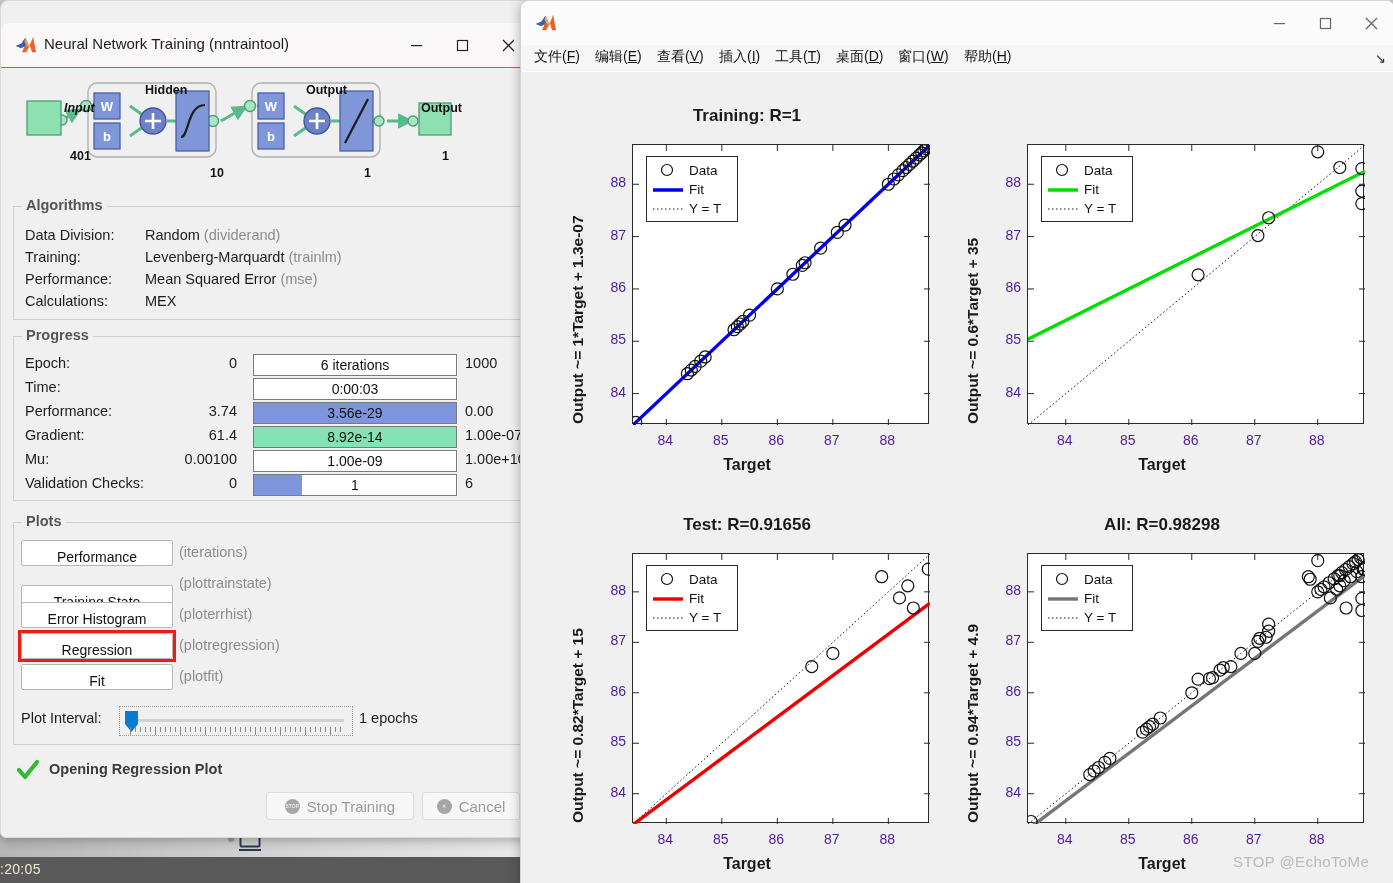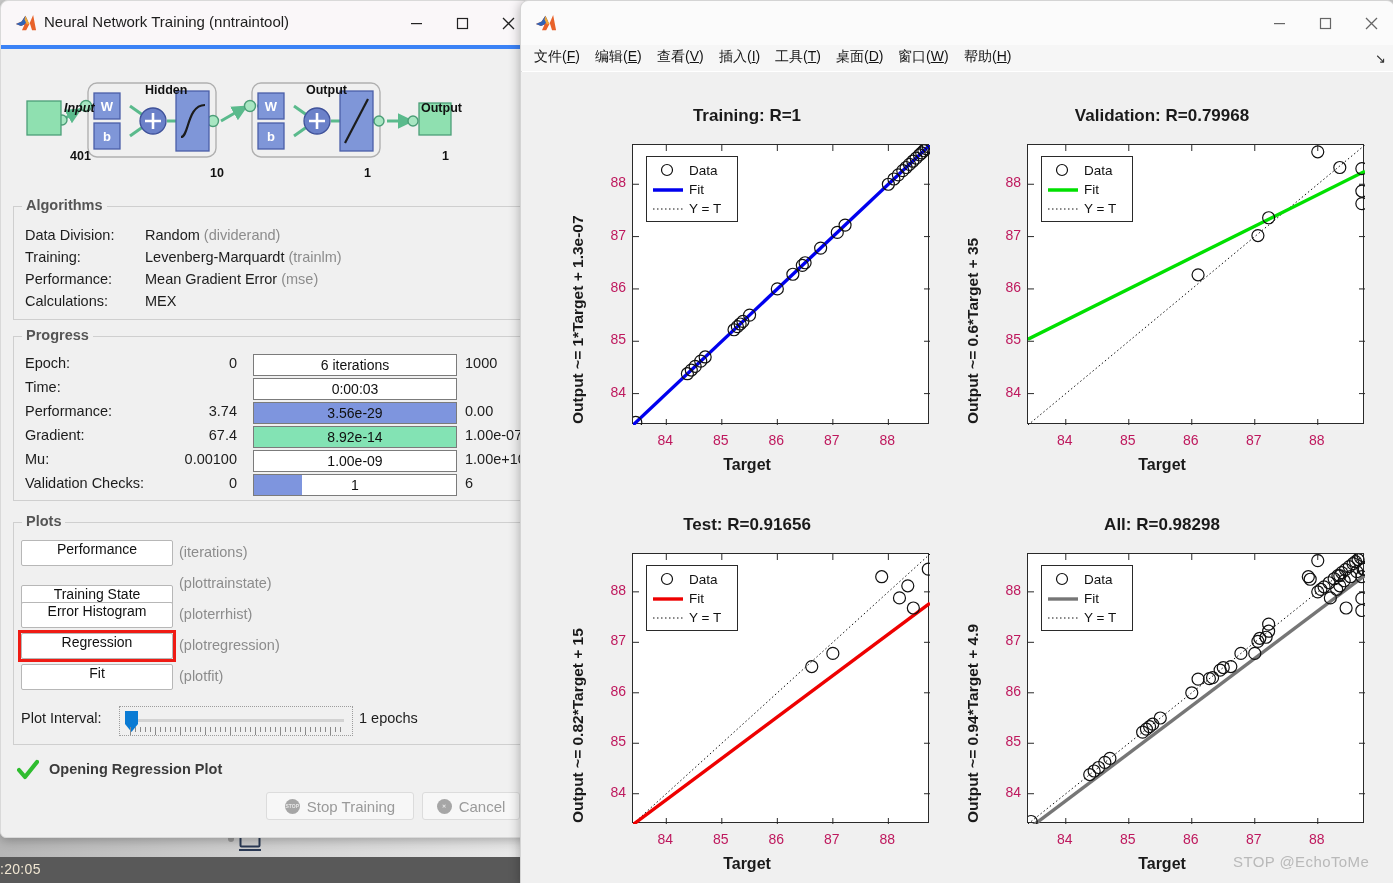--- a/index.html
+++ b/index.html
@@ -24,21 +24,21 @@
   .titlebar{position:relative;height:44px;}
   .title-ico{position:absolute;left:14px;top:11px;width:22px;height:22px;}
   .title-text{position:absolute;top:12px;font-size:15px;color:#1d1d1d;white-space:nowrap;}
   .wbtns{position:absolute;top:0;right:0;height:44px;display:flex;}
   .wbtn{width:46px;height:44px;display:flex;align-items:center;justify-content:center;}
   .wbtn svg{display:block;}
 
   
   #wleft{left:0;top:0;width:530px;height:836px;border-radius:8px 8px 6px 6px;
          background:#f0f0f0;border:1px solid #d9d9d9;overflow:hidden;}
-  #wleft .titlebar{background:#faf7f9;border-bottom:4px solid #3b82f6;border-radius:8px 8px 0 0;}
+  #wleft .titlebar{background:#faf7f9;border-bottom:1px solid #3b82f6;border-radius:8px 8px 0 0;margin-top:22px;}
   #wleft .title-text{left:43px;}
 
   .group{position:absolute;border:1px solid #cfcfcf;background:#f0f0f0;}
   .group-title{position:absolute;top:-10px;left:8px;background:#f0f0f0;padding:0 4px;
      font-size:14.5px;font-weight:bold;color:#555;}
 
   .alg-row{position:absolute;font-size:14.5px;color:#1c1c1c;white-space:nowrap;}
   .alg-lbl{position:absolute;left:0;}
   .alg-val{position:absolute;left:120px;}
   .alg-fn{color:#8c8c8c;}
@@ -48,21 +48,21 @@
   .p-left{position:absolute;left:20px;width:192px;text-align:right;top:1px;}
   .p-bar{position:absolute;left:228px;top:0;width:204px;height:22px;
       border:1px solid #7b7b7b;background:#ffffff;box-sizing:border-box;overflow:hidden;padding-left:44px;}
   .p-bar .fill{position:absolute;left:0;top:0;bottom:0;}
   .p-bar .txt{position:absolute;inset:0;display:flex;align-items:center;justify-content:center;
       font-size:14px;color:#101010;}
   .p-right{position:absolute;left:440px;top:1px;white-space:nowrap;}
 
   .plotbtn{position:absolute;left:20px;width:152px;height:26px;background:#ffffff;
     border:1px solid #b7b7b7;border-radius:2px;font-size:14px;color:#101010;
-    display:flex;align-items:flex-start;justify-content:center;box-sizing:border-box;cursor:default;}
+    display:flex;align-items:flex-end;justify-content:center;box-sizing:border-box;cursor:default;}
   .plotfn{position:absolute;left:178px;font-size:14.5px;color:#8c8c8c;}
   #regression-highlight{position:absolute;left:17px;width:158px;height:32px;
     border:3px solid #ef1b14;box-sizing:border-box;}
 
   #slider-track{position:absolute;left:118px;top:705px;width:234px;height:30px;
     border:1px dotted #9d9d9d;box-sizing:border-box;background:#f0f0f0;}
   #slider-line{position:absolute;left:10px;top:12px;width:214px;height:3px;background:#d2d2d2;}
   #slider-thumb{position:absolute;left:5px;top:4px;width:13px;height:21px;background:#0a7bd4;
     clip-path:polygon(0 0,100% 0,100% 62%,50% 100%,0 62%);}
   #slider-ticks{position:absolute;left:10px;top:20px;width:214px;height:8px;}
@@ -94,21 +94,21 @@
   .menu-item u{text-decoration:underline;}
   #menu-arrow{position:absolute;right:8px;top:6px;font-size:13px;color:#333;}
   #fig-canvas{position:absolute;left:1px;top:70px;width:871px;height:812px;background:#f0f0f0;
      border-top:1px solid #ffffff;}
 
   .axpanel{position:absolute;}
   .ax-title{position:absolute;width:100%;text-align:center;top:0;font-size:17px;font-weight:bold;color:#1a1a1a;}
   .ax-ylab{position:absolute;font-size:15.5px;font-weight:bold;color:#1a1a1a;
      transform:rotate(-90deg);transform-origin:left top;white-space:nowrap;}
   .ax-xlab{position:absolute;width:100%;text-align:center;font-size:16px;font-weight:bold;color:#1a1a1a;}
-  .tick{position:absolute;font-size:14px;color:#be185d;}
+  .tick{position:absolute;font-size:14px;color:#4c1d95;}
   .ytick{text-align:right;}
   .xtick{text-align:center;}
   .plotbox{position:absolute;background:#ffffff;border:1px solid #2a2a2a;box-sizing:border-box;}
   .legbox{position:absolute;background:#ffffff;border:1px solid #2a2a2a;box-sizing:border-box;}
   .leg-txt{position:absolute;font-size:13.5px;color:#111;}
 
   #watermark{position:absolute;left:1233px;top:853px;font-size:15px;color:#b9b9b9;
      letter-spacing:.4px;white-space:nowrap;}
 </style>
 </head>
@@ -228,21 +228,21 @@
       <div class="alg-row" style="left: 24px; top: 226px; width: 470px;">
         <span class="alg-lbl">Data Division:</span>
         <span class="alg-val"><span>Random</span><span class="alg-fn">  (dividerand)</span></span>
       </div>
       <div class="alg-row" style="left: 24px; top: 248px; width: 470px;">
         <span class="alg-lbl">Training:</span>
         <span class="alg-val"><span>Levenberg-Marquardt</span><span class="alg-fn">  (trainlm)</span></span>
       </div>
       <div class="alg-row" style="left: 24px; top: 270px; width: 470px;">
         <span class="alg-lbl">Performance:</span>
-        <span class="alg-val"><span>Mean Gradient Error</span><span class="alg-fn">  (mse)</span></span>
+        <span class="alg-val"><span>Mean Squared Error</span><span class="alg-fn">  (mse)</span></span>
       </div>
       <div class="alg-row" style="left: 24px; top: 292px; width: 470px;">
         <span class="alg-lbl">Calculations:</span>
         <span class="alg-val"><span>MEX</span><span class="alg-fn"></span></span>
       </div>
     </div>
 
   <div class="group" style="left:12px;top:335px;width:506px;height:163px;">
     <div class="group-title">Progress</div>
   </div>
@@ -269,21 +269,21 @@
         <span class="p-label">Performance:</span>
         <span class="p-left">3.74</span>
         <span class="p-bar">
           <span class="fill" style="width: 100%; background: rgb(126, 149, 222);"></span>
           <span class="txt">3.56e-29</span>
         </span>
         <span class="p-right">0.00</span>
       </div>
       <div class="prow" style="left: 24px; top: 425px; width: 480px;">
         <span class="p-label">Gradient:</span>
-        <span class="p-left">67.4</span>
+        <span class="p-left">61.4</span>
         <span class="p-bar">
           <span class="fill" style="width: 100%; background: rgb(131, 227, 180);"></span>
           <span class="txt">8.92e-14</span>
         </span>
         <span class="p-right">1.00e-07</span>
       </div>
       <div class="prow" style="left: 24px; top: 449px; width: 480px;">
         <span class="p-label">Mu:</span>
         <span class="p-left">0.00100</span>
         <span class="p-bar">
@@ -521,21 +521,20 @@
             <circle cx="20" cy="13" r="5.5" fill="none" stroke="#111" stroke-width="1.2"></circle>
             <line x1="6" y1="33" x2="36" y2="33" stroke="#0000ee" stroke-width="3.4"></line>
             <line x1="6" y1="52" x2="36" y2="52" stroke="#111" stroke-width="1" stroke-dasharray="1.5,2.5"></line>
           </svg>
           <div class="leg-txt" style="left: 42px; top: 6px;">Data</div>
           <div class="leg-txt" style="left: 42px; top: 25px;">Fit</div>
           <div class="leg-txt" style="left: 42px; top: 44px;">Y = T</div>
         </div>
       </div>
     <div class="axpanel" id="ax-validation" style="left:420px;top:34px;width:440px;height:390px;">
-        <div class="ax-title">Validation: R=0.79968</div>
         <div class="plotbox" style="left: 85px; top: 38px; width: 337px; height: 280px;">
           <svg width="337" height="280" style="position: absolute; left: 0px; top: 0px;">
             <line x1="0" y1="280" x2="337" y2="0" stroke="#111" stroke-width="1" stroke-dasharray="1.5,2.5"></line>
             <line x1="0" y1="194.16822429906603" x2="337" y2="26.168224299065457" stroke="#00e000" stroke-width="3.4"></line>
             <g>
               <circle cx="170.07476635513964" cy="129.79439252336482" r="6" fill="none" stroke="#111" stroke-width="1.2"></circle>
               <circle cx="229.915887850467" cy="90.54205607476666" r="6" fill="none" stroke="#111" stroke-width="1.2"></circle>
               <circle cx="240.6242990654204" cy="72.74766355140196" r="6" fill="none" stroke="#111" stroke-width="1.2"></circle>
               <circle cx="289.75700934579436" cy="6.803738317756768" r="6" fill="none" stroke="#111" stroke-width="1.2"></circle>
               <circle cx="311.80373831775665" cy="22.504672897196656" r="6" fill="none" stroke="#111" stroke-width="1.2"></circle>

